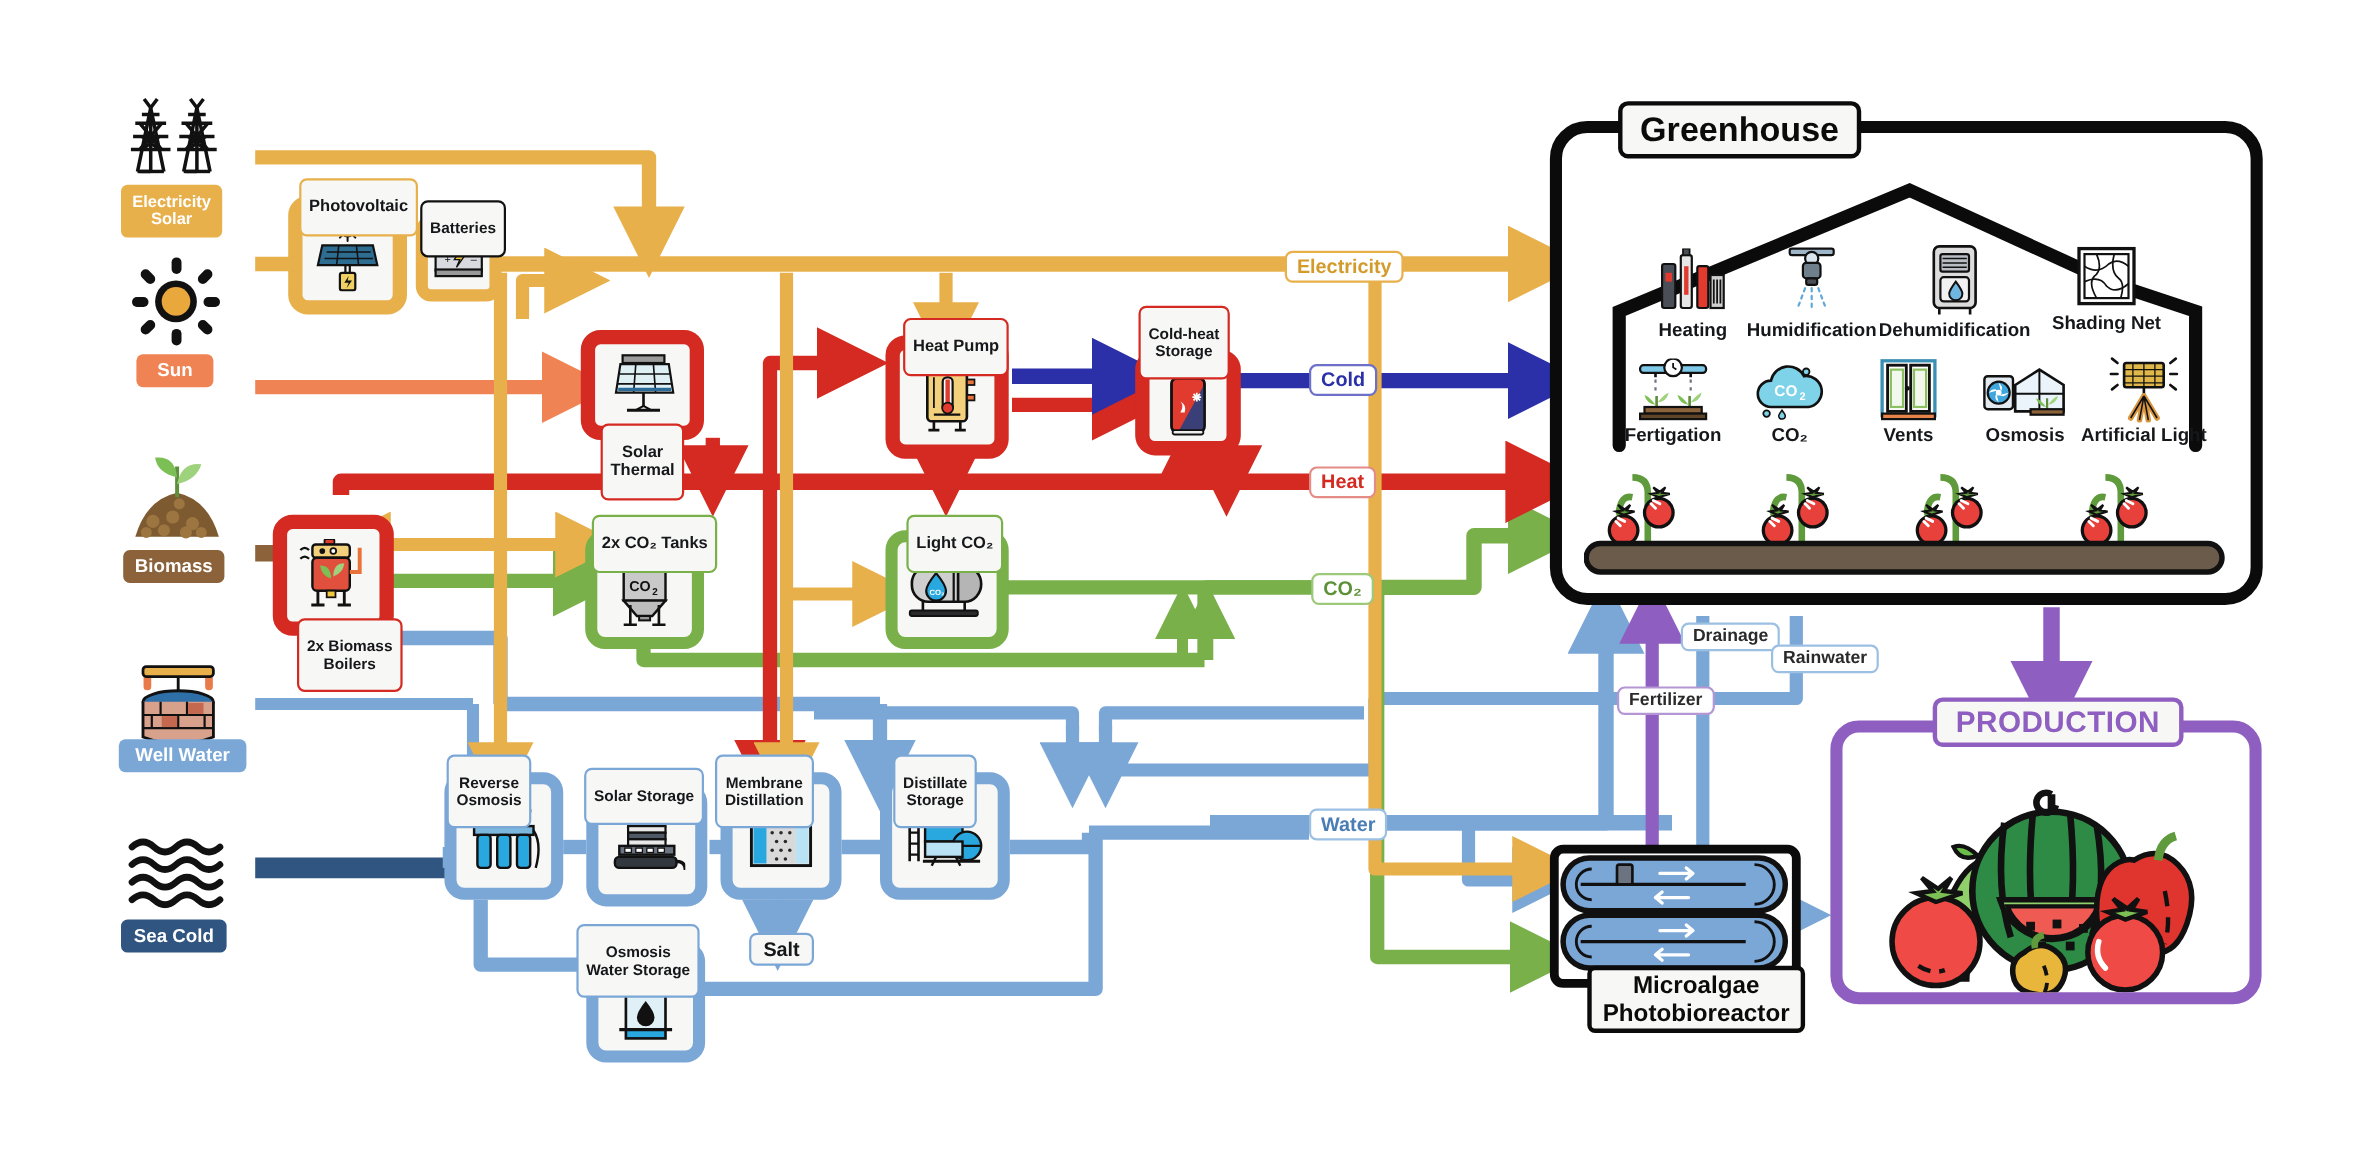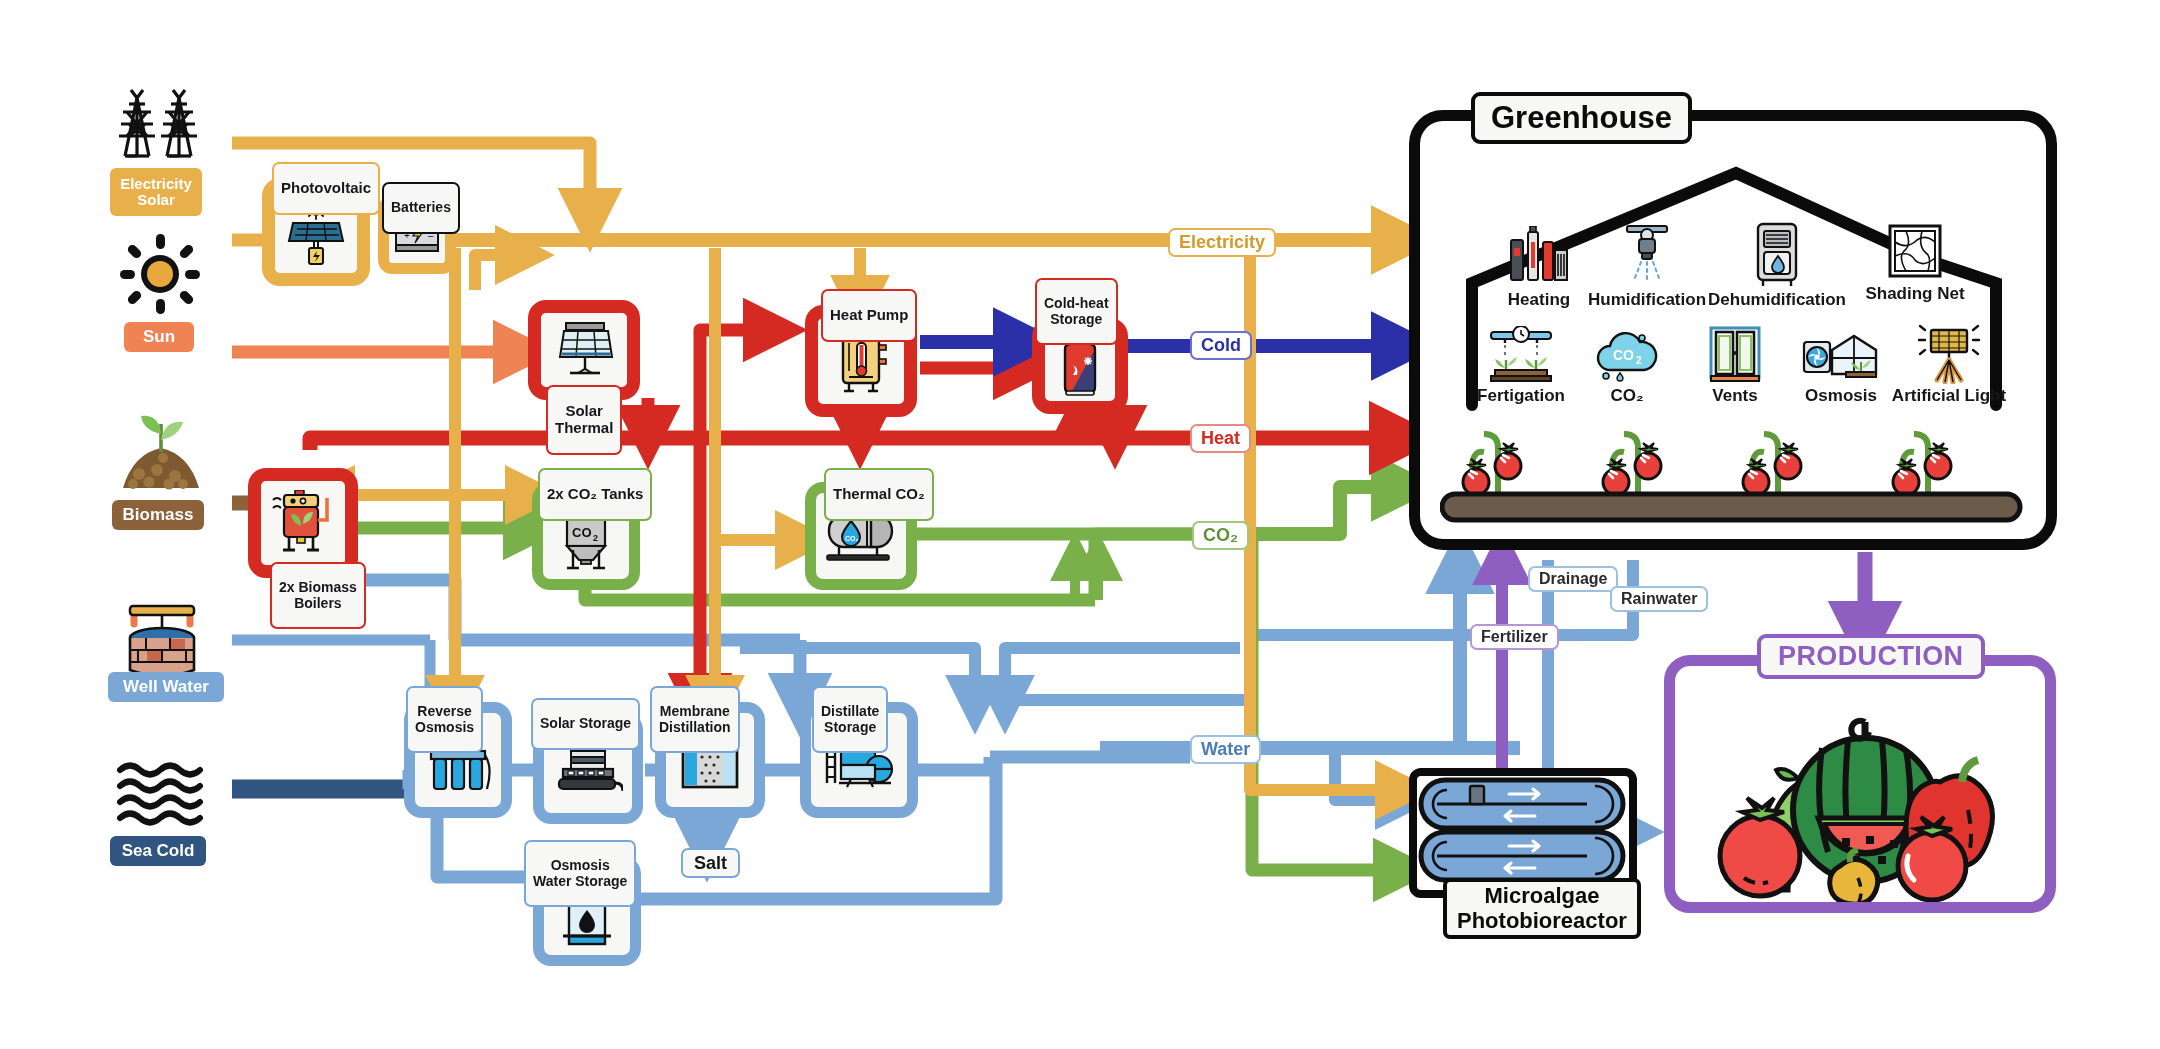--- a/index.html
+++ b/index.html
@@ -416,21 +416,21 @@
       <rect x="6" y="6" width="58" height="32" rx="15" fill="#cfcfcf" stroke="#111" stroke-width="2.4"></rect>
       <path d="M48,6 h6 a15,16 0 0 1 0,32 h-6 z" fill="#b5b5b5" stroke="#111" stroke-width="2.4"></path>
       <path d="M44,6 v32" stroke="#111" stroke-width="2"></path>
       <rect x="22" y="2" width="10" height="5" fill="#9e9e9e" stroke="#111" stroke-width="1.8"></rect>
       <path d="M28,12 q9,11 9,16 a9,9 0 0 1 -18,0 q0,-5 9,-16 z" fill="#29a8e0" stroke="#111" stroke-width="2"></path>
       <text x="22" y="32" font-size="7" font-weight="bold" fill="#fff" font-family="Liberation Sans, sans-serif">CO₂</text>
       <path d="M16,38 L16,46 M54,38 L54,46" stroke="#111" stroke-width="2.4"></path>
       <rect x="4" y="46" width="62" height="5" rx="2" fill="#2a2a2a" stroke="#111" stroke-width="1.6"></rect>
     </svg>
   </div>
-  <div class="tag" style="left:824px;top:468px;font-size:15px;border:2px solid #79b04a;">Thermal CO₂</div>
+  <div class="tag" style="left:824px;top:468px;font-size:15px;border:2px solid #79b04a;">Light CO₂</div>
 
   <div class="node" style="left:404px;top:702px;width:108px;height:116px;border:11px solid #7ba7d7;">
     <svg width="70" height="66" viewBox="0 0 70 66">
       <path d="M2,10 L60,10" stroke="#111" stroke-width="2.6"></path>
       <rect x="16" y="12" width="34" height="12" rx="3" fill="#29a8e0" stroke="#111" stroke-width="2.2"></rect>
       <rect x="8" y="24" width="54" height="8" fill="#7cb7dd" stroke="#111" stroke-width="2.2"></rect>
       <rect x="11" y="32" width="12" height="30" rx="3" fill="#29a8e0" stroke="#111" stroke-width="2.2"></rect>
       <rect x="29" y="32" width="12" height="30" rx="3" fill="#29a8e0" stroke="#111" stroke-width="2.2"></rect>
       <rect x="47" y="32" width="12" height="30" rx="3" fill="#29a8e0" stroke="#111" stroke-width="2.2"></rect>
       <path d="M62,28 q8,12 2,34" stroke="#111" stroke-width="2.2" fill="none"></path>

